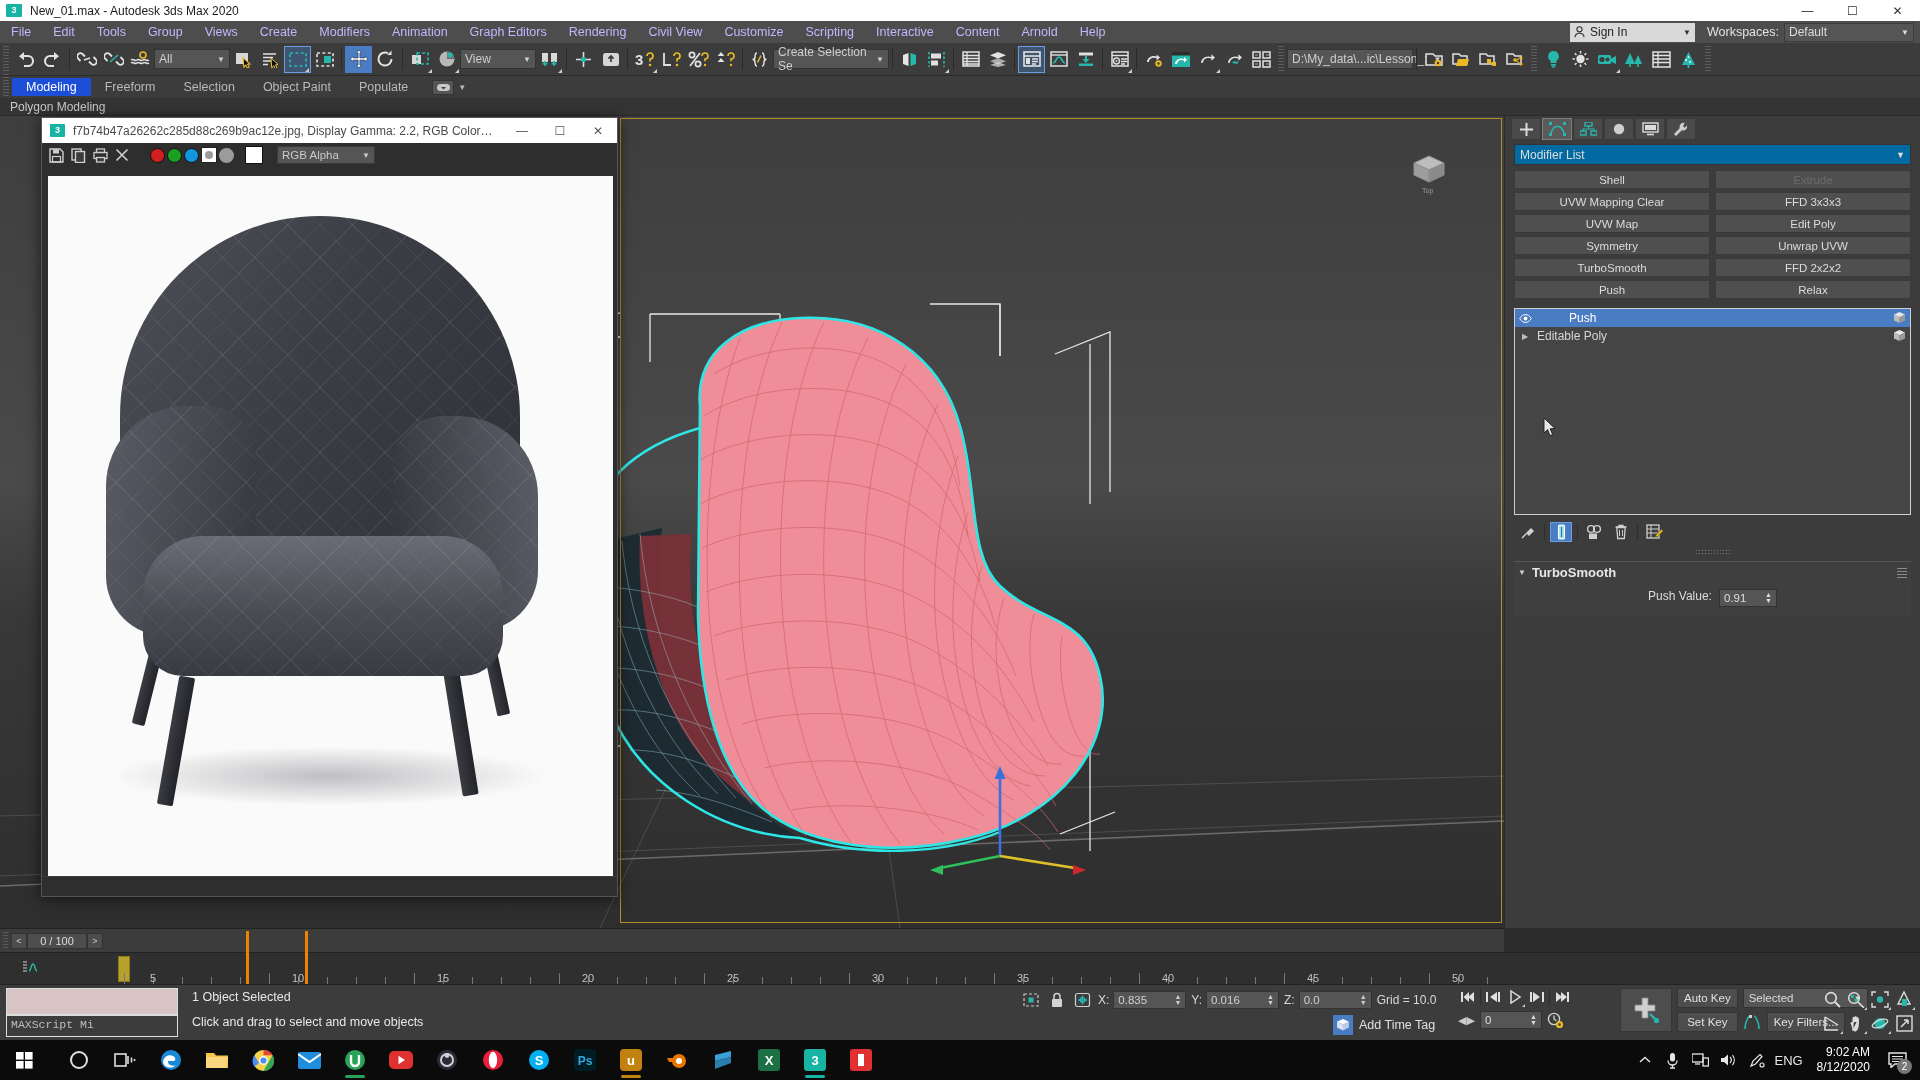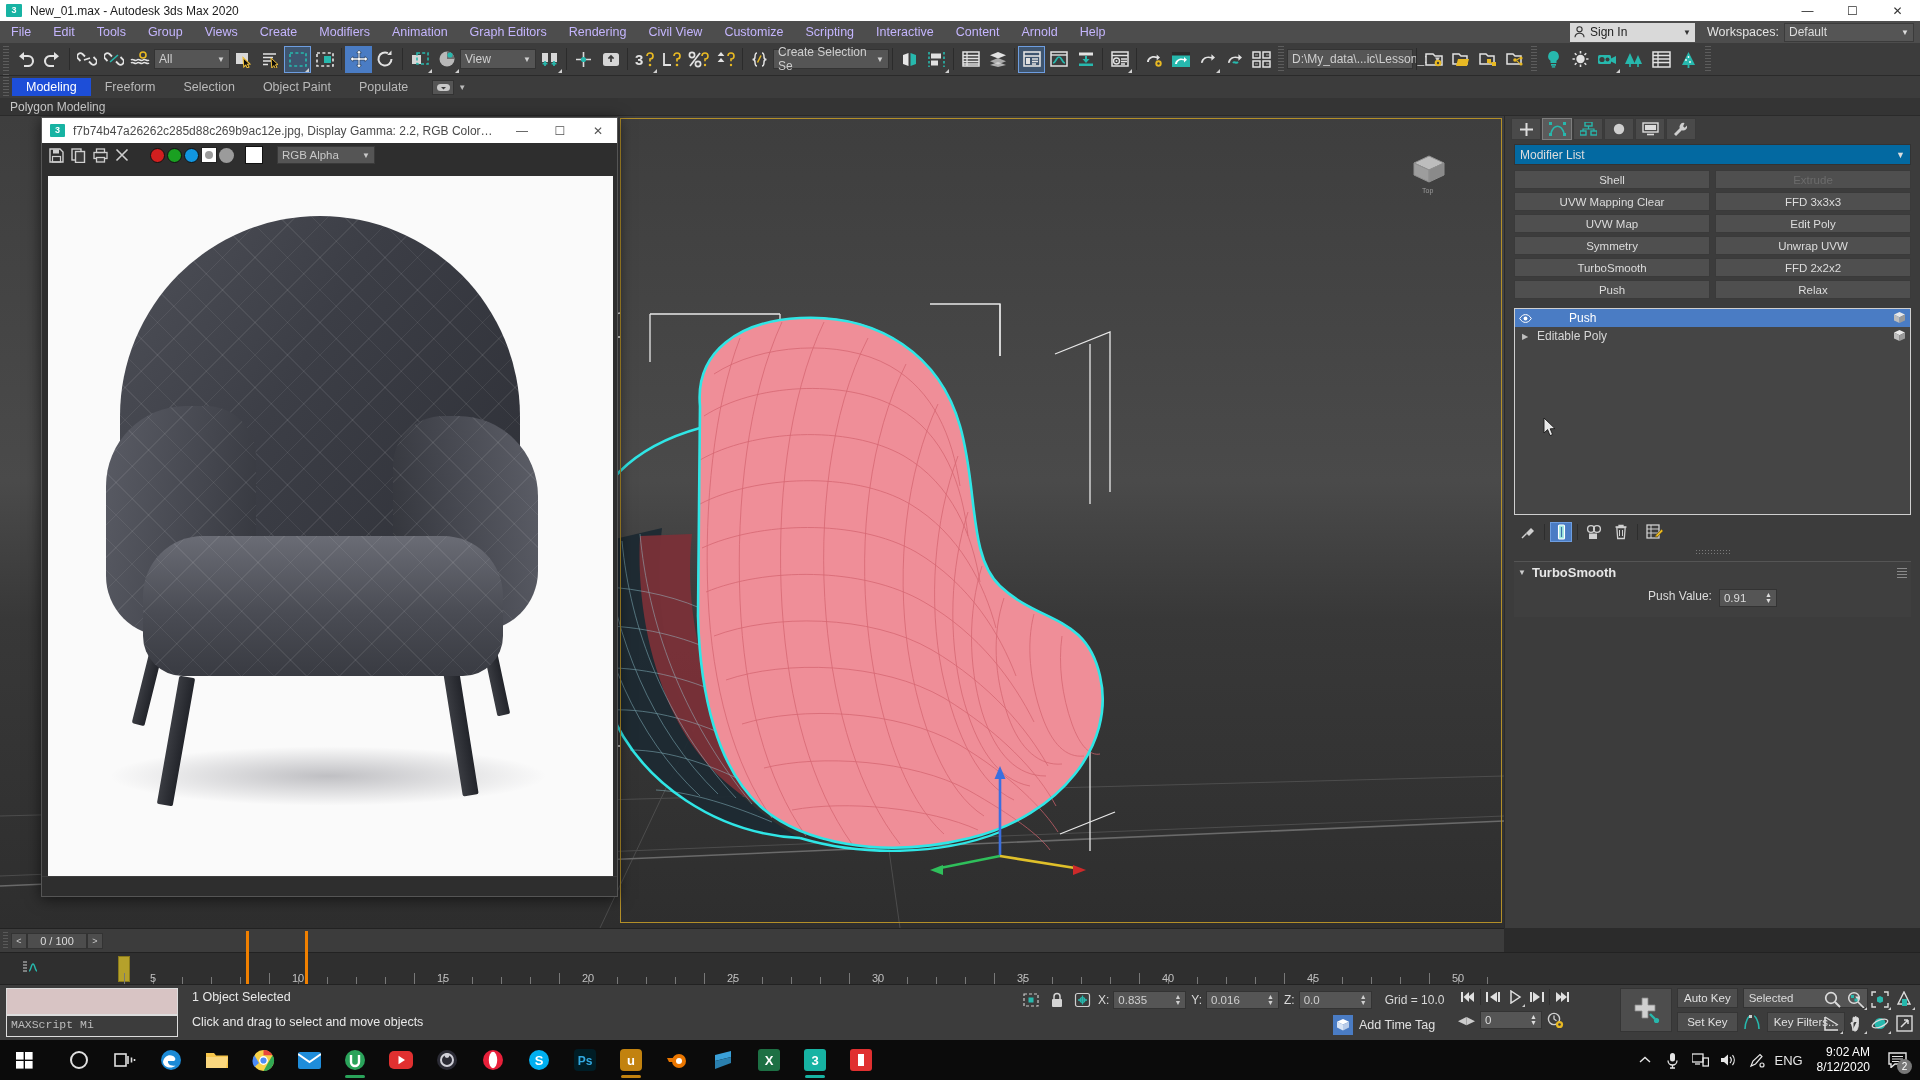--- a/index.html
+++ b/index.html
@@ -190,21 +190,21 @@
      background:#3c3c3c; border:1px solid #ddd; color:#bdbdbd;
      font-family:"Liberation Mono",monospace; font-size:11.5px; padding:2px 4px; overflow:hidden;}
   .stat-text1{ position:absolute; left:192px; top:5px; color:#e8e8e8; font-size:12.5px;}
   .stat-text2{ position:absolute; left:192px; top:30px; color:#e8e8e8; font-size:12.5px;}
   .coords{ position:absolute; left:1020px; top:4px; display:flex; align-items:center; gap:5px;}
   .cbtn{ width:21px;height:21px;display:flex;align-items:center;justify-content:center;color:#d0d0d0;}
   .cf{ display:flex; align-items:center; gap:4px; color:#d9d9d9; font-size:12px;}
   .cfield{ width:73px;height:18px; background:#555;border:1px solid #333;color:#cfcfcf;
      font-size:11.5px; display:flex;align-items:center;padding:0 4px;}
   .cfield .arrows{margin-left:auto;font-size:7px;line-height:6px;}
-  .grideq{ color:#d9d9d9; font-size:12px; margin-left:8px;}
+  .grideq{ color:#d9d9d9; font-size:12px; }
   .addtime{ position:absolute; left:1333px; top:30px; display:flex; align-items:center; gap:6px;}
   .addtime-ic{ width:20px;height:20px;background:#4a7cc4;display:flex;align-items:center;
      justify-content:center;}
   .playback{ position:absolute; left:1458px; top:2px; display:flex; gap:2px; align-items:center;}
   .pb{ width:20px;height:20px;display:flex;align-items:center;justify-content:center;color:#e0e0e0;
      position:relative;}
   .pb .fly{position:absolute;right:0;bottom:0;width:0;height:0;border-left:3px solid transparent;
      border-bottom:3px solid #ccc;}
   .frame2{ position:absolute; left:1458px; top:26px; display:flex; gap:5px; align-items:center;}
   .framefield{ width:62px;height:18px;background:#555;border:1px solid #333;color:#ddd;

